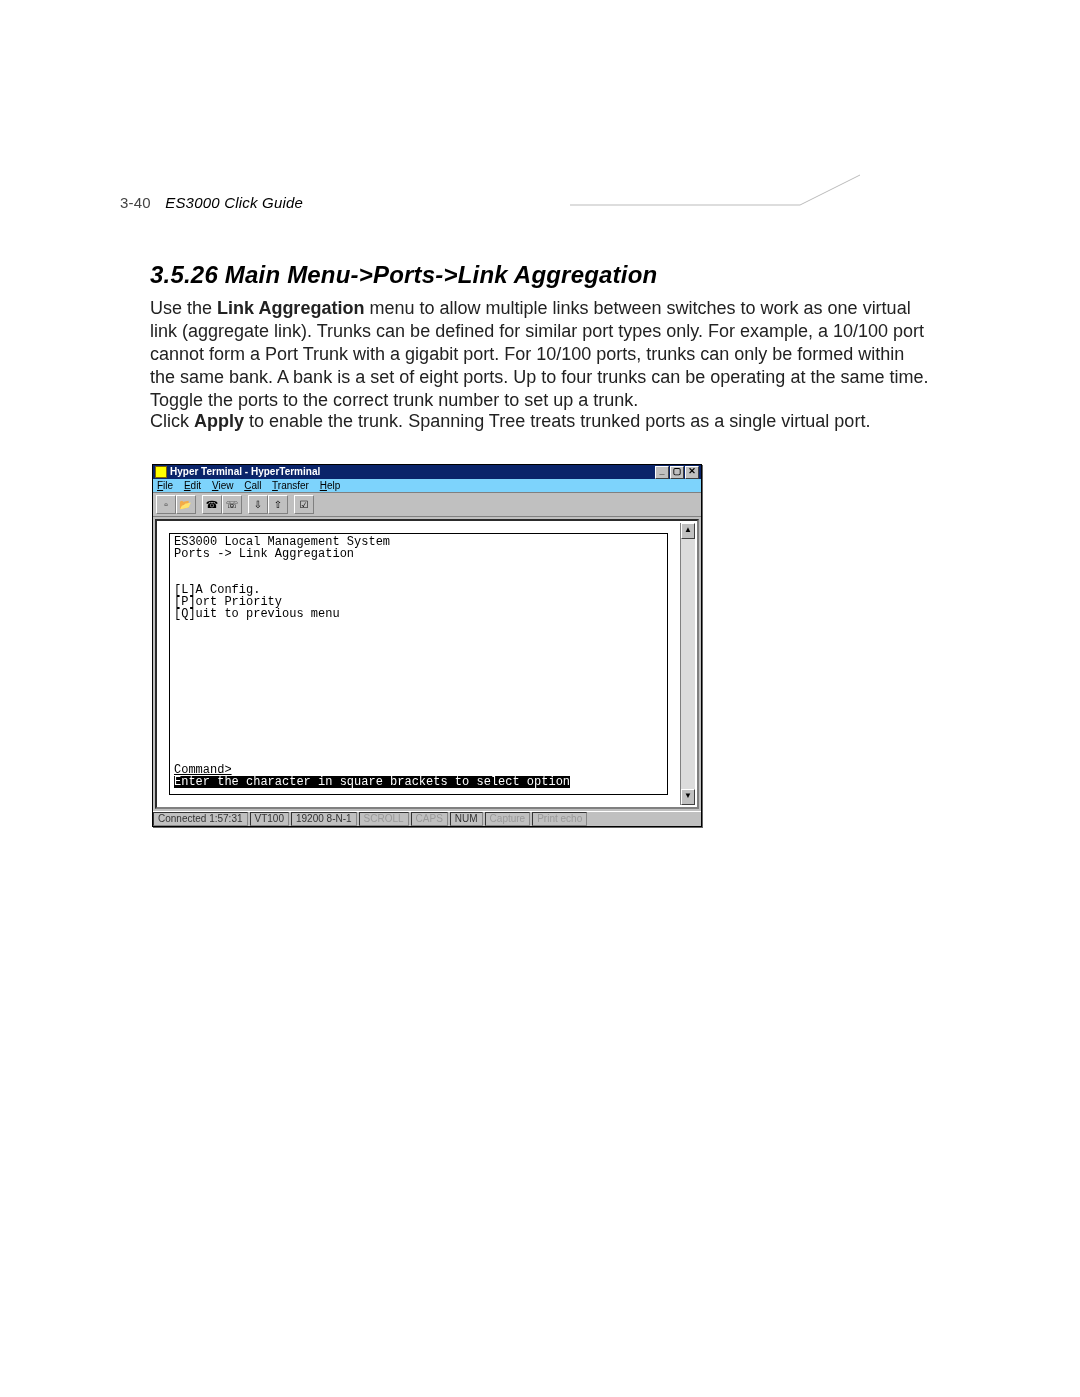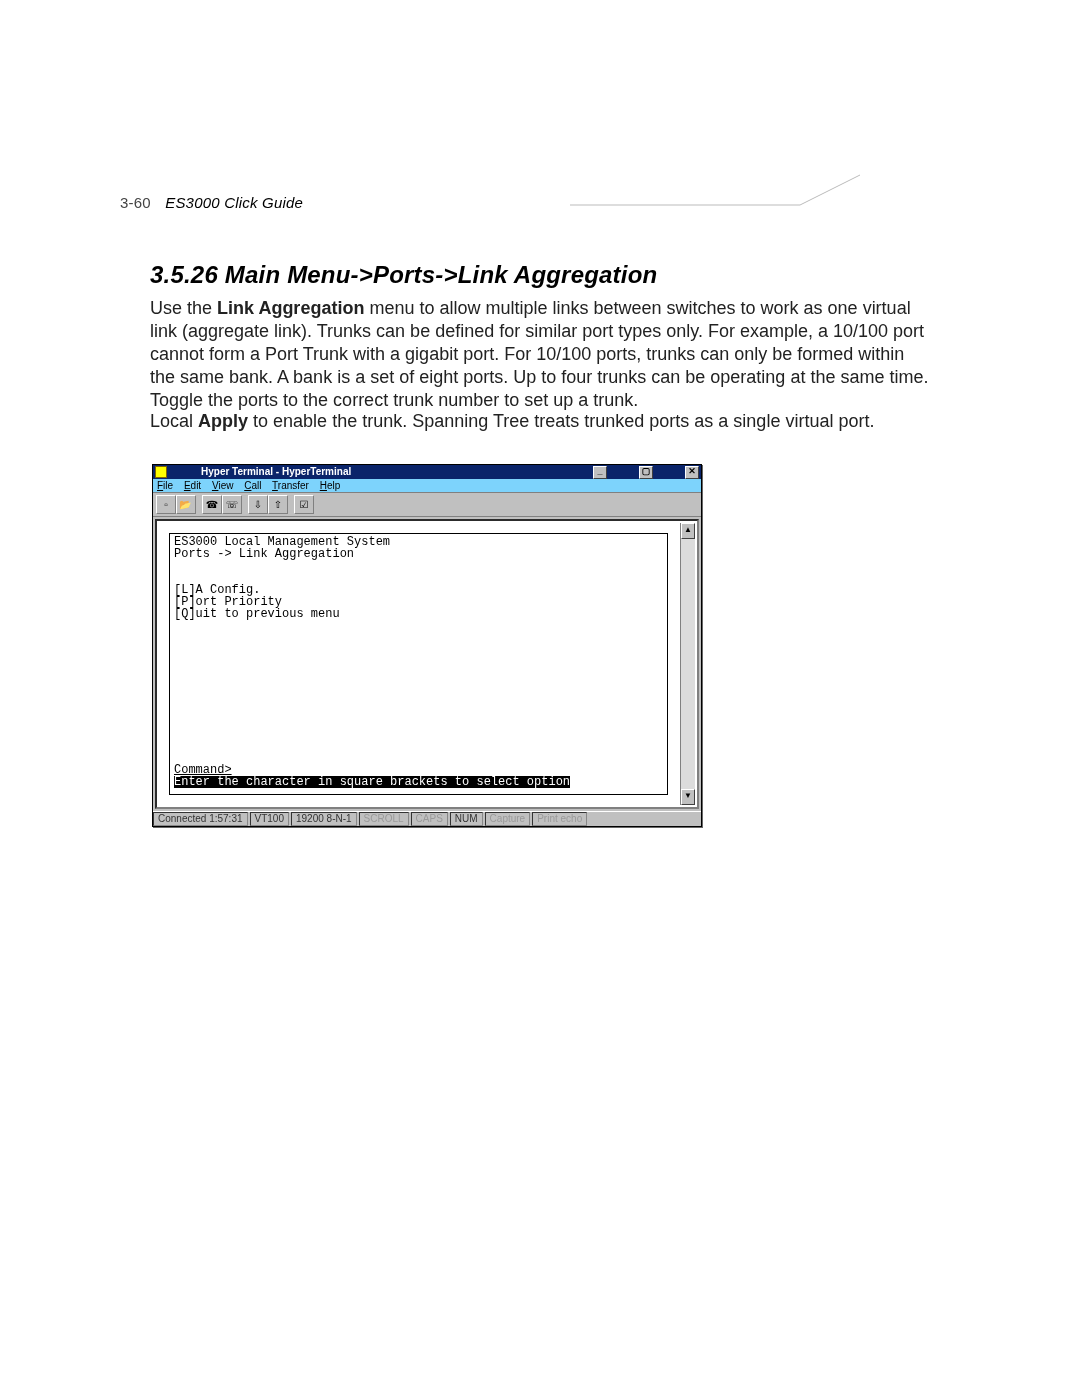--- a/index.html
+++ b/index.html
@@ -74,21 +74,20 @@
   .ht-title {
     background: linear-gradient(#0a246a, #0a246a);
     color: #fff;
     height: 14px;
     line-height: 14px;
     padding: 0 2px;
     display: flex;
     align-items: center;
     font-weight: bold;
     font-size: 10px;
-    gap: 31px;
   }
   .ht-title .ht-icon {
     width: 10px; height: 10px;
     background: #ff0; margin-right: 3px;
     border:1px solid #806600;
   }
   .ht-title .spacer { flex:1; }
   .ht-ctl {
     width: 12px; height: 11px;
     background: #c0c0c0;
@@ -184,38 +183,38 @@
     color:#333;
   }
   .ht-status .cell.dim { color:#9a9a9a; }
 </style>
 </head>
 <body>
 
 <div class="page">
 
   <div class="header-line">
-    <span class="page-num">3-60</span>
+    <span class="page-num">3-40</span>
     <span>ES3000 Click Guide</span>
   </div>
 
   <div class="header-rule">
     <svg viewBox="0 0 360 70">
       <path d="M0 35 L230 35 L290 5" stroke="#bbb" stroke-width="1" fill="none"></path>
     </svg>
   </div>
 
   <div class="section-heading">3.5.26  Main Menu-&gt;Ports-&gt;Link Aggregation</div>
 
   <div class="body-para first">
     <span>Use the </span><span class="bold">Link Aggregation</span><span> menu to allow multiple links between switches to work as one virtual link (aggregate link). Trunks can be defined for similar port types only. For example, a 10/100 port cannot form a Port Trunk with a gigabit port. For 10/100 ports, trunks can only be formed within the same bank. A bank is a set of eight ports. Up to four trunks can be operating at the same time. Toggle the ports to the correct trunk number to set up a trunk.</span>
   </div>
 
   <div class="body-para second">
-    <span>Local </span><span class="bold">Apply</span><span> to enable the trunk. Spanning Tree treats trunked ports as a single virtual port.</span>
+    <span>Click </span><span class="bold">Apply</span><span> to enable the trunk. Spanning Tree treats trunked ports as a single virtual port.</span>
   </div>
 
   <div class="ht-window">
 
     <div class="ht-title">
       <div class="ht-icon"></div>
       <span>Hyper Terminal - HyperTerminal</span>
       <div class="spacer"></div>
       <div class="ht-ctl">_</div>
       <div class="ht-ctl">▢</div>

